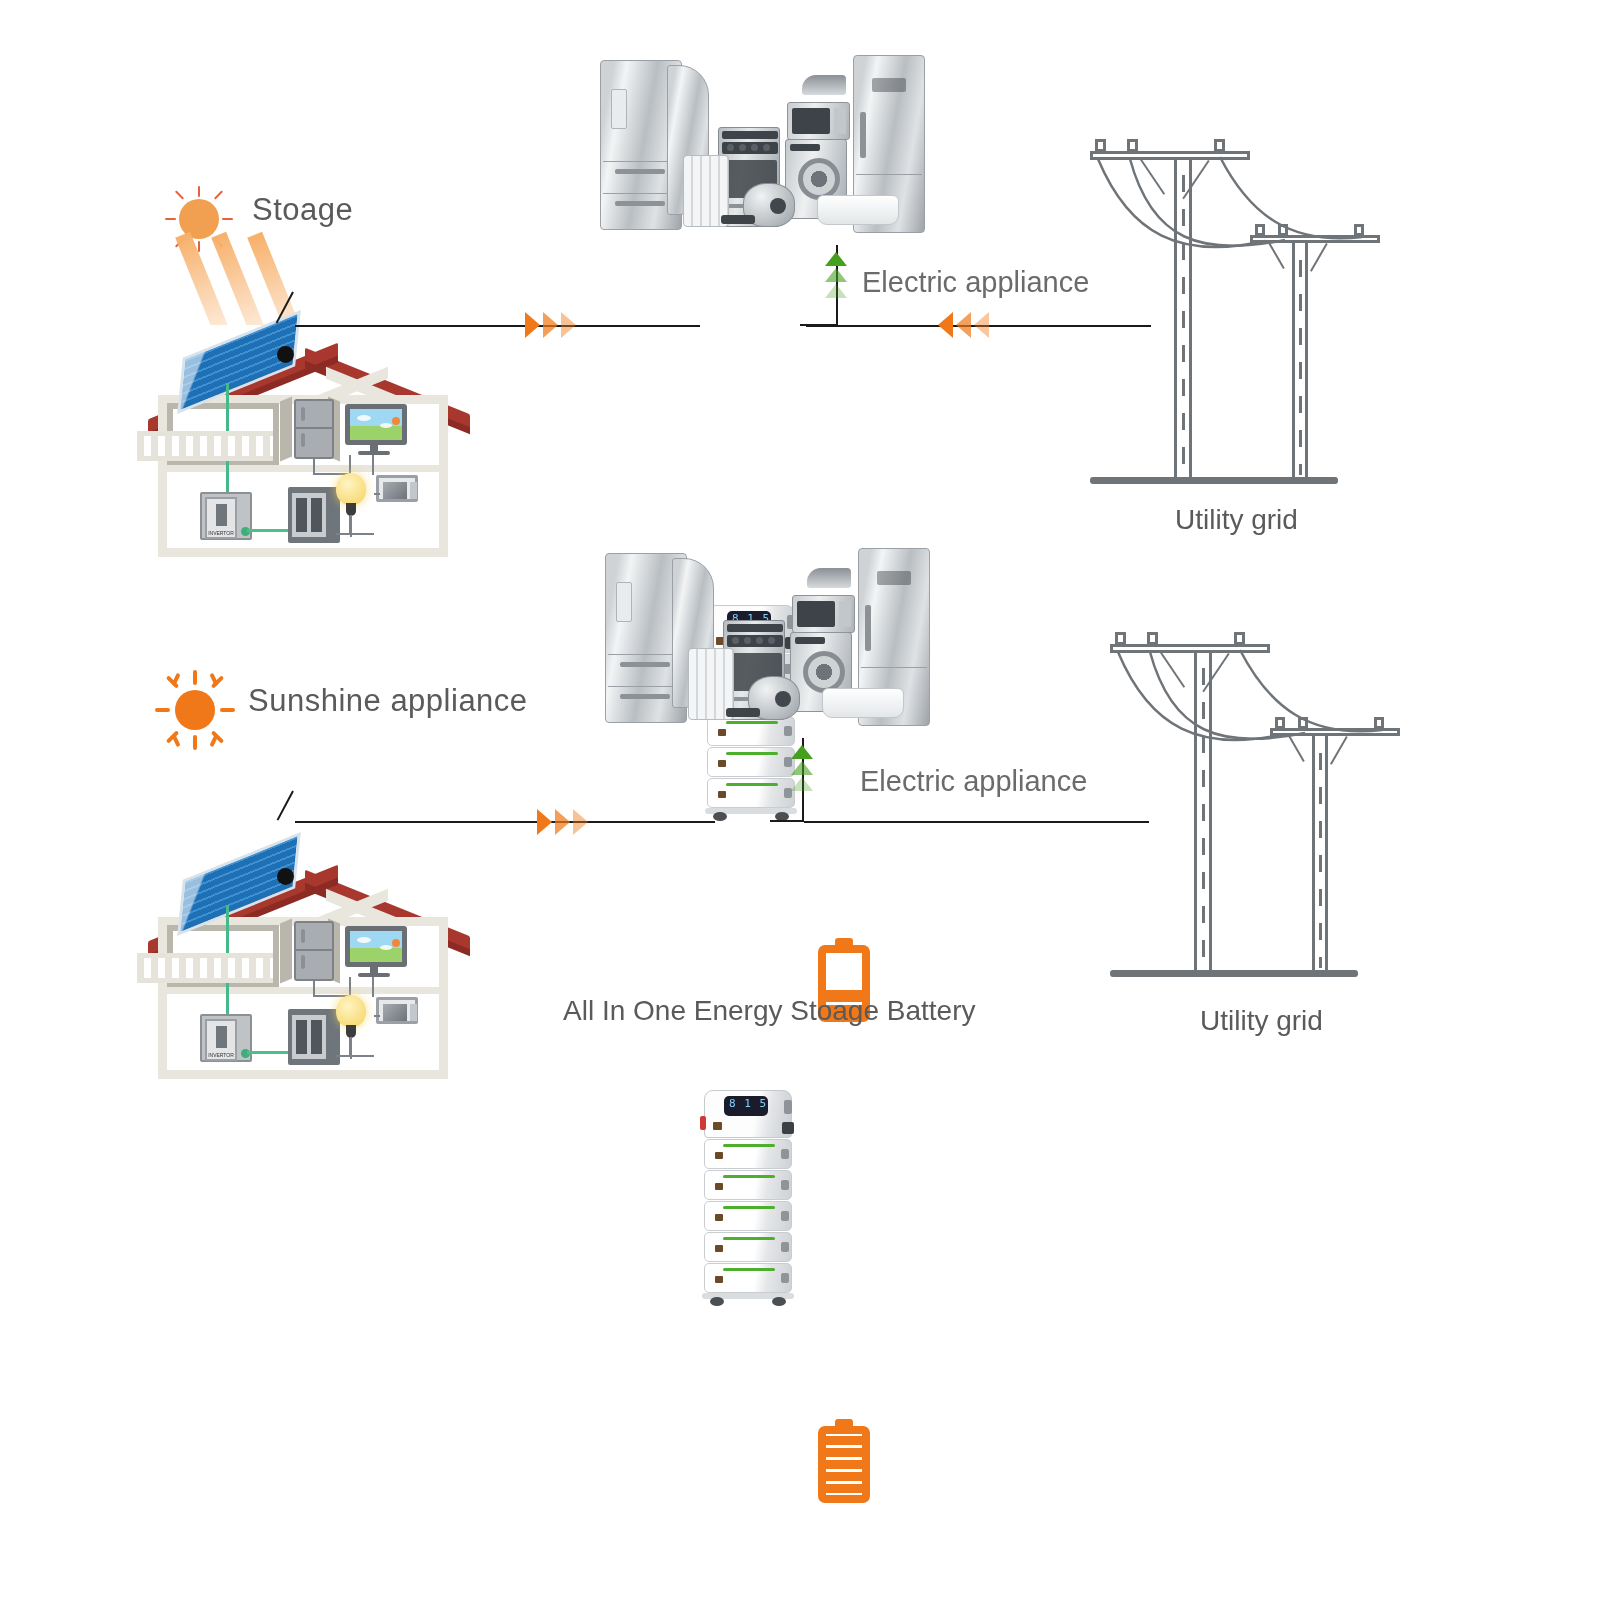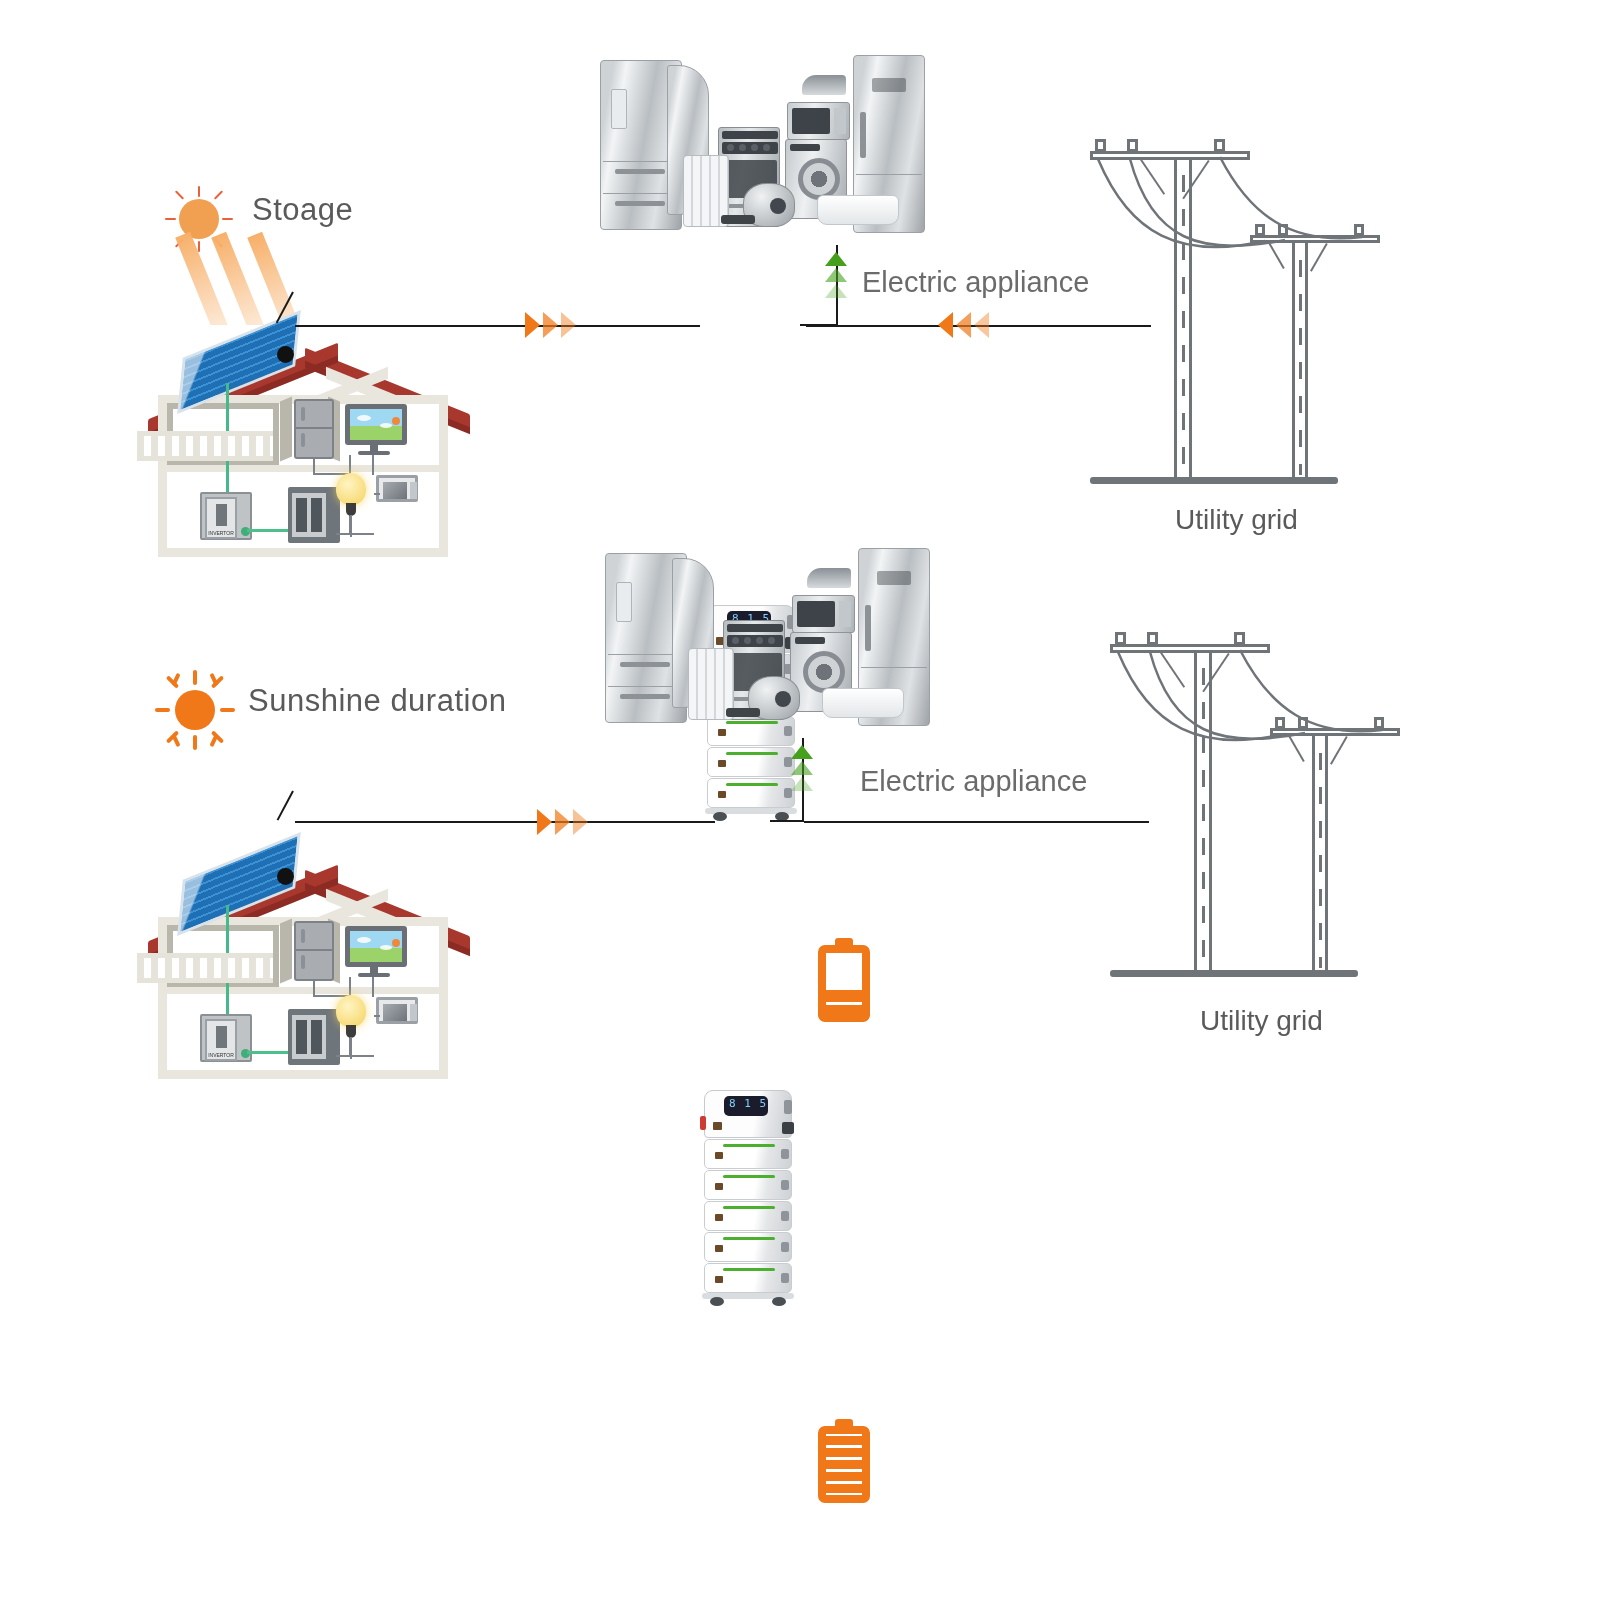--- a/index.html
+++ b/index.html
@@ -366,21 +366,21 @@
     <div class="ray" style="left:62px;top:35px;width:15px;height:4px;background:#F07818;"></div>
     <div class="ray" style="left:7px;top:7px;width:15px;height:4px;background:#F07818;transform:rotate(45deg)"></div>
     <div class="ray" style="left:52px;top:7px;width:15px;height:4px;background:#F07818;transform:rotate(-45deg)"></div>
     <div class="ray" style="left:7px;top:62px;width:15px;height:4px;background:#F07818;transform:rotate(-45deg)"></div>
     <div class="ray" style="left:52px;top:62px;width:15px;height:4px;background:#F07818;transform:rotate(45deg)"></div>
     <div class="ray" style="left:16px;top:0px;width:4px;height:13px;background:#F07818;transform:rotate(26deg)"></div>
     <div class="ray" style="left:54px;top:0px;width:4px;height:13px;background:#F07818;transform:rotate(-26deg)"></div>
     <div class="ray" style="left:16px;top:61px;width:4px;height:13px;background:#F07818;transform:rotate(-26deg)"></div>
     <div class="ray" style="left:54px;top:61px;width:4px;height:13px;background:#F07818;transform:rotate(26deg)"></div>
   </div>
-  <div class="abs time-label" style="left:248px;top:150px">Sunshine duration</div>
+  <div class="abs time-label" style="left:248px;top:150px">Sunshine appliance</div>
 
   <div class="abs house" style="left:140px;top:222px;width:330px;height:255px">
     <div class="roof-slab" style="left:8px;top:74px;width:190px;height:16px;transform:skewY(-22deg);border-radius:2px"></div>
     <div class="roof-slab" style="left:165px;top:74px;width:165px;height:16px;transform:skewY(22deg);border-radius:2px"></div>
     <div class="roof-edge" style="left:8px;top:87px;width:190px;height:7px;transform:skewY(-22deg)"></div>
     <div class="roof-edge" style="left:165px;top:87px;width:165px;height:7px;transform:skewY(22deg)"></div>
     <div class="abs" style="left:138px;top:82px;width:110px;height:12px;background:#E9E6DE;transform:skewY(-22deg)"></div>
     <div class="abs" style="left:186px;top:82px;width:110px;height:12px;background:#E9E6DE;transform:skewY(22deg)"></div>
     <div class="wall" style="left:18px;top:88px;width:290px;height:162px"></div>
     <div class="abs" style="left:140px;top:92px;width:12px;height:60px;background:#B9B6AC;transform:skewY(-22deg)"></div>
@@ -472,20 +472,21 @@
     </div>
     <div class="ess-mod" style="left:4px;top:173px;width:88px;height:30px">
       <div class="ess-greenbar" style="left:18px;top:4px;width:52px;height:3px"></div>
       <div class="ess-logo" style="left:10px;top:12px;width:8px;height:7px"></div>
       <div class="ess-port" style="left:76px;top:9px;width:8px;height:10px"></div>
     </div>
     <div class="ess-base" style="left:2px;top:203px;width:92px;height:6px"></div>
     <div class="ess-wheel" style="left:10px;top:207px;width:14px;height:9px"></div>
     <div class="ess-wheel" style="left:72px;top:207px;width:14px;height:9px"></div>
   </div>
+  <div class="abs batt-caption" style="left:563px;top:462px">All In One Energy Stoage Battery</div>
 
   <div class="abs batticon" style="left:818px;top:342px;width:52px;height:84px">
     <div class="batt-cap" style="width:18px;height:8px"></div>
     <div class="batt-body" style="top:7px;width:52px;height:77px"></div>
     <div class="batt-seg" style="top:17px;height:9px"></div>
     <div class="batt-seg" style="top:29px;height:9px"></div>
     <div class="batt-seg" style="top:41px;height:9px"></div>
     <div class="batt-seg" style="top:53px;height:9px"></div>
     <div class="batt-seg" style="top:65px;height:9px"></div>
   </div>

